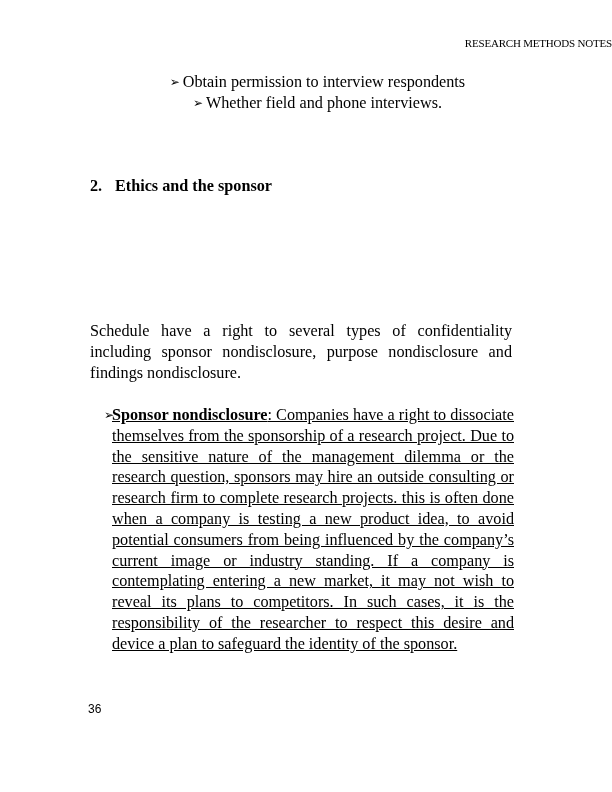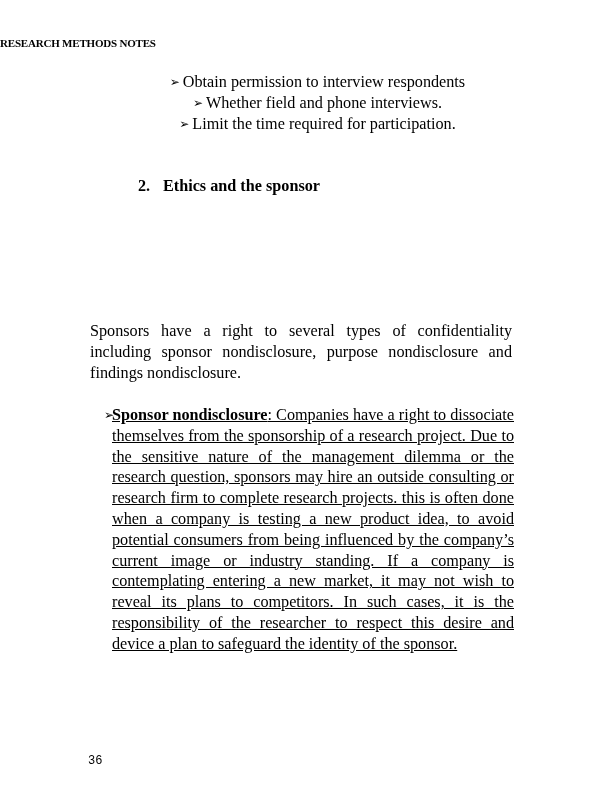--- a/index.html
+++ b/index.html
@@ -1,63 +1,60 @@
 <!DOCTYPE html>
 <html><head>
 <meta charset="utf-8">
 <style>
   html, body { margin: 0; padding: 0; background: #ffffff; }
   body { width: 612px; height: 792px; position: relative; overflow: hidden;
          font-family: "Liberation Serif", "DejaVu Serif", serif; color: #000; }
-  .header { position: absolute; top: 37px; left: 0; width: 612px; text-align: left;
-            font-size: 11px; font-weight: bold; letter-spacing: -0.2px; }
+  .header { position: absolute; top: 37px; left: 0; width: 612px; text-align: right;
+            font-size: 11px; font-weight: normal; letter-spacing: -0.2px; }
   .bullets-top { position: absolute; top: 72px; left: 106px; width: 420px; text-align: center; }
   .bullet-line { font-size: 16.2px; line-height: 21px; white-space: nowrap; }
   .arrow { display: inline-block; width: 16px; font-size: 12px; vertical-align: 1px; }
   .section { position: absolute; left: 90px; width: 422px; font-size: 16.2px; line-height: 20.8px; }
   .sec2 { top: 176px; }
-  .heading { font-weight: bold; margin-left: 48px; }
+  .heading { font-weight: bold; }
   .heading .num { display: inline-block; width: 25px; }
   .just { text-align: justify; text-align-last: left; }
   .suba { top: 321px; }
   .suba .sub-head { font-weight: bold; padding-left: 18px; }
   .suba .sub-head .lbl { display: inline-block; width: 54px; }
   .sponsor-bullet { position: absolute; top: 405px; left: 104px; width: 410px;
                     font-size: 16.2px; line-height: 20.8px; }
   .sponsor-bullet .arrow { position: absolute; left: 0; top: 0; }
   .sponsor-bullet .body { margin-left: 8px; text-align: justify; text-align-last: left; text-decoration: underline; }
   .sponsor-bullet b { font-weight: bold; }
-  .page-num { position: absolute; top: 754px; left: 88px; font-size: 12px;
-              font-family: Liberation Mono, monospace; }
+  .page-num { position: absolute; top: 702px; left: 88px; font-size: 12px;
+              font-family: Liberation Sans, sans-serif; }
 </style>
 </head>
 <body>
 
 <div class="header">RESEARCH METHODS NOTES</div>
 
 <div class="bullets-top">
   <div class="bullet-line">
     <span class="arrow">➢</span><span>Obtain permission to interview respondents</span>
   </div>
   <div class="bullet-line">
     <span class="arrow">➢</span><span>Whether field and phone interviews.</span>
   </div>
-  <div class="bullet-line">
-    <span class="arrow">➢</span><span>Limit the time required for participation.</span>
-  </div>
 </div>
 
 <div class="section sec2">
   <div class="heading">
     <span class="num">2.</span><span>Ethics and the sponsor</span>
   </div>
 </div>
 
 <div class="section suba">
-  <div class="just">Sponsors have a right to several types of confidentiality including sponsor nondisclosure, purpose nondisclosure and findings nondisclosure.</div>
+  <div class="just">Schedule have a right to several types of confidentiality including sponsor nondisclosure, purpose nondisclosure and findings nondisclosure.</div>
 </div>
 
 <div class="sponsor-bullet">
   <span class="arrow">➢</span>
   <div class="body"><b>Sponsor nondisclosure</b><span>: Companies have a right to dissociate themselves from the sponsorship of a research project. Due to the sensitive nature of the management dilemma or the research question, sponsors may hire an outside consulting or research firm to complete research projects. this is often done when a company is testing a new product idea, to avoid potential consumers from being influenced by the company’s current image or industry standing. If a company is contemplating entering a new market, it may not wish to reveal its plans to competitors. In such cases, it is the responsibility of the researcher to respect this desire and device a plan to safeguard the identity of the sponsor.</span></div>
 </div>
 
 <div class="page-num">36</div>
 
 </body></html>

